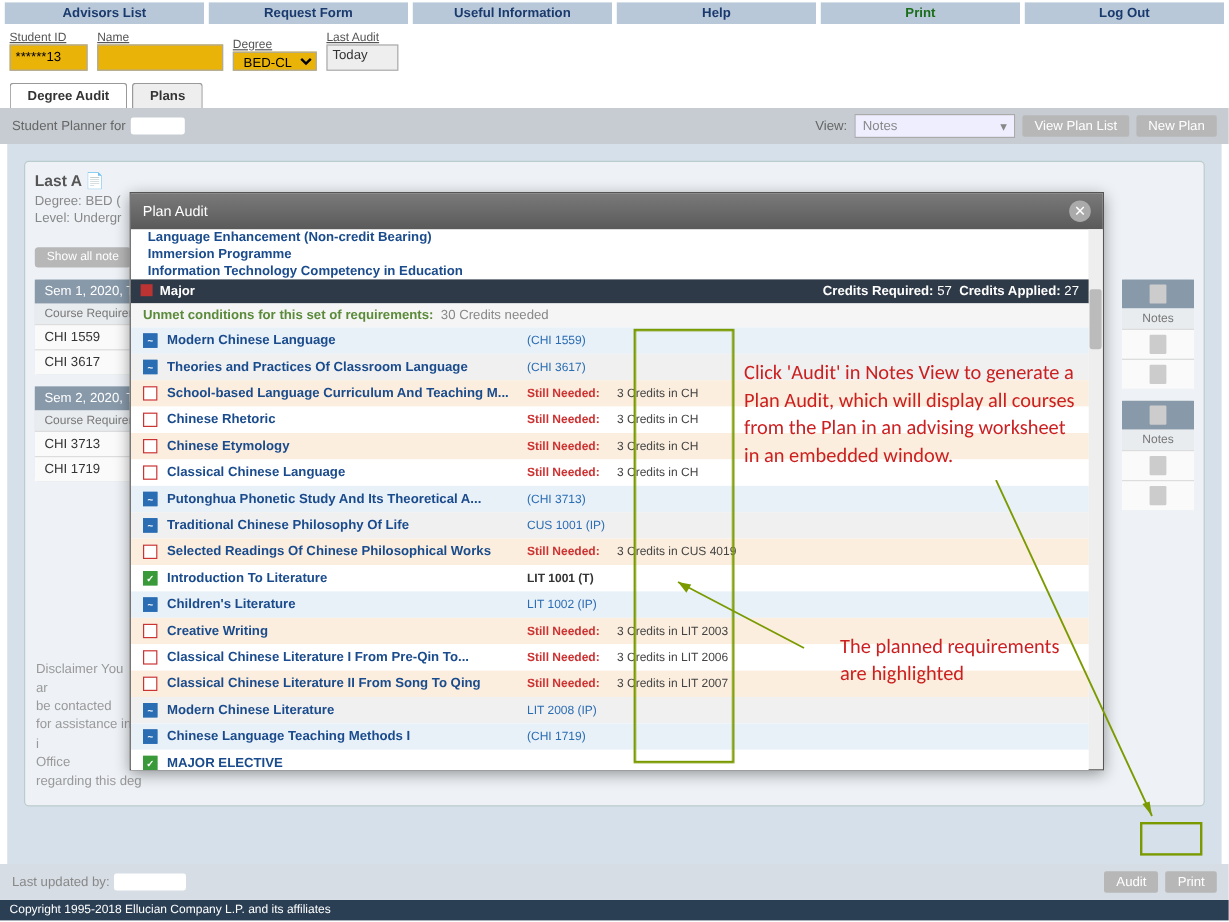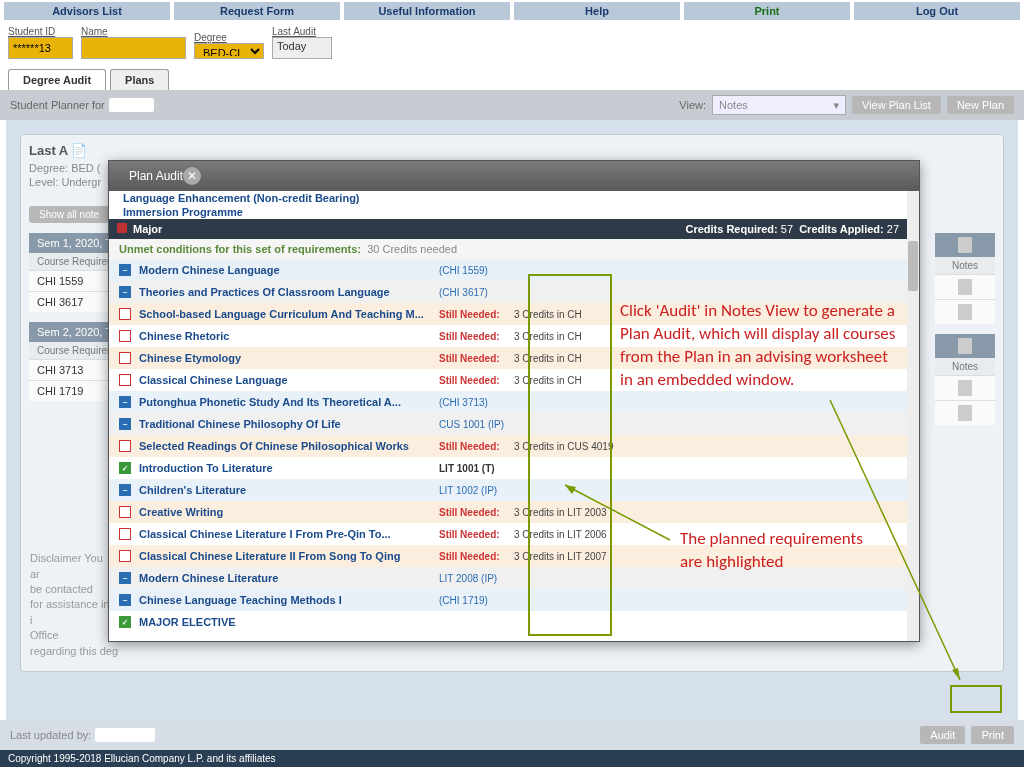--- a/index.html
+++ b/index.html
@@ -26,21 +26,21 @@
 .smbtn{background:#b7b7b7;color:#fff;border-radius:3px;padding:3px 10px;display:inline-block;margin-top:16px;font-size:10px}
 .sembox{background:#d6dde4;border-radius:3px;margin-top:10px;padding:0}
 .sembox .hd{background:#8899aa;color:#fff;padding:4px 8px;font-size:11px;display:flex;justify-content:space-between;align-items:center}
 .sembox .sub2{background:#e8ecef;padding:3px 8px;font-size:10px;color:#777;display:flex;justify-content:space-between}
 .sembox .row{background:#fafafa;border-top:1px solid #ddd;padding:4px 8px;font-size:11px;display:flex;justify-content:space-between}
 .notesicon{width:14px;height:16px;background:#ccc;border-radius:1px}
 .footer1{background:#d6dde4;padding:6px 10px;display:flex;align-items:center;color:#888;font-size:11px}
 .footer2{background:#2a3f54;color:#fff;padding:3px 8px;font-size:10px}
 
 .modal{position:absolute;left:108px;top:160px;width:810px;height:480px;background:#fff;border:1px solid #555;box-shadow:0 3px 12px rgba(0,0,0,.4);z-index:50;display:flex;flex-direction:column}
-.mhead{background:linear-gradient(#7a7a7a,#5a5a5a);color:#fff;padding:6px 20px;font-size:12px;display:flex;justify-content:flex-start;align-items:center}
+.mhead{background:linear-gradient(#7a7a7a,#5a5a5a);color:#fff;padding:6px 10px;font-size:12px;display:flex;justify-content:space-between;align-items:center}
 .mclose{width:18px;height:18px;border-radius:50%;background:#aaa;color:#fff;text-align:center;line-height:18px;cursor:pointer;font-size:12px}
 .mbody{flex:1;overflow:hidden;position:relative}
 .mlist{position:absolute;inset:0 12px 0 0;overflow-y:auto}
 .linkline{color:#1a4b8c;font-weight:bold;font-size:11px;padding:1px 14px}
 .majorbar{background:#2f3a48;color:#fff;padding:4px 8px;font-weight:bold;display:flex;font-size:11px}
 .majorbar .sq{width:10px;height:10px;background:#b33;margin-right:6px}
 .majorbar .r{margin-left:auto;font-weight:normal}
 .majorbar .r b{font-weight:bold}
 .unmet{padding:4px 10px;font-size:11px;color:#666;background:#f5f5f5}
 
@@ -208,20 +208,21 @@
 
 <div class="modal">
   <div class="mhead">
     <span>Plan Audit</span>
     <div class="mclose">✕</div>
   </div>
   <div class="mbody">
     <div class="mlist" id="mlist">
         <div class="linkline">Language Enhancement (Non-credit Bearing)</div>
         <div class="linkline">Immersion Programme</div>
+        <div class="linkline">Information Technology Competency in Education</div>
         <div class="majorbar">
           <div class="sq"></div>
           <span>Major</span>
           <span class="r"><b>Credits Required:</b> 57&nbsp;&nbsp;<b>Credits Applied:</b> 27</span>
         </div>
         <div class="unmet"><span style="color:#5a8a3a;font-weight:bold">Unmet conditions for this set of requirements:</span>&nbsp;&nbsp;<span style="color:#888">30 Credits needed</span></div>
         <div class="req blue bg-ltblue">
           <div class="cb blue"></div>
           <div class="title">Modern Chinese Language</div>
           <div class="code">(CHI 1559)</div>
@@ -326,21 +327,21 @@
       </div>
     <div style="position:absolute;right:0;top:0;bottom:0;width:12px;background:#eee">
       <div style="position:absolute;top:50px;left:1px;right:1px;height:50px;background:#bbb;border-radius:2px"></div>
     </div>
   </div>
 </div>
 
 <div class="greenframe" style="left:528px;top:274px;width:80px;height:358px"></div>
 <div class="auditframe"></div>
 <div class="callout" style="left:620px;top:300px;width:280px">Click 'Audit' in Notes View to generate a Plan Audit, which will display all courses from the Plan in an advising worksheet in an embedded window.</div>
-<div class="callout" style="left:680px;top:528px;width:200px">The planned requirements are highlighted</div>
+<div class="callout" style="left:700px;top:528px;width:200px">The planned requirements are highlighted</div>
 
 <svg class="arrow" style="left:820px;top:400px" width="160" height="300">
     <line x1="10" y1="0" x2="140" y2="280" stroke="#7a9a00" stroke-width="1.5"></line>
     <polygon points="140,280 132,270 138,268" fill="#7a9a00"></polygon>
   </svg>
 <svg class="arrow" style="left:560px;top:480px" width="120" height="80">
     <line x1="110" y1="60" x2="5" y2="5" stroke="#7a9a00" stroke-width="1.5"></line>
     <polygon points="5,5 16,7 12,14" fill="#7a9a00"></polygon>
   </svg>
 

